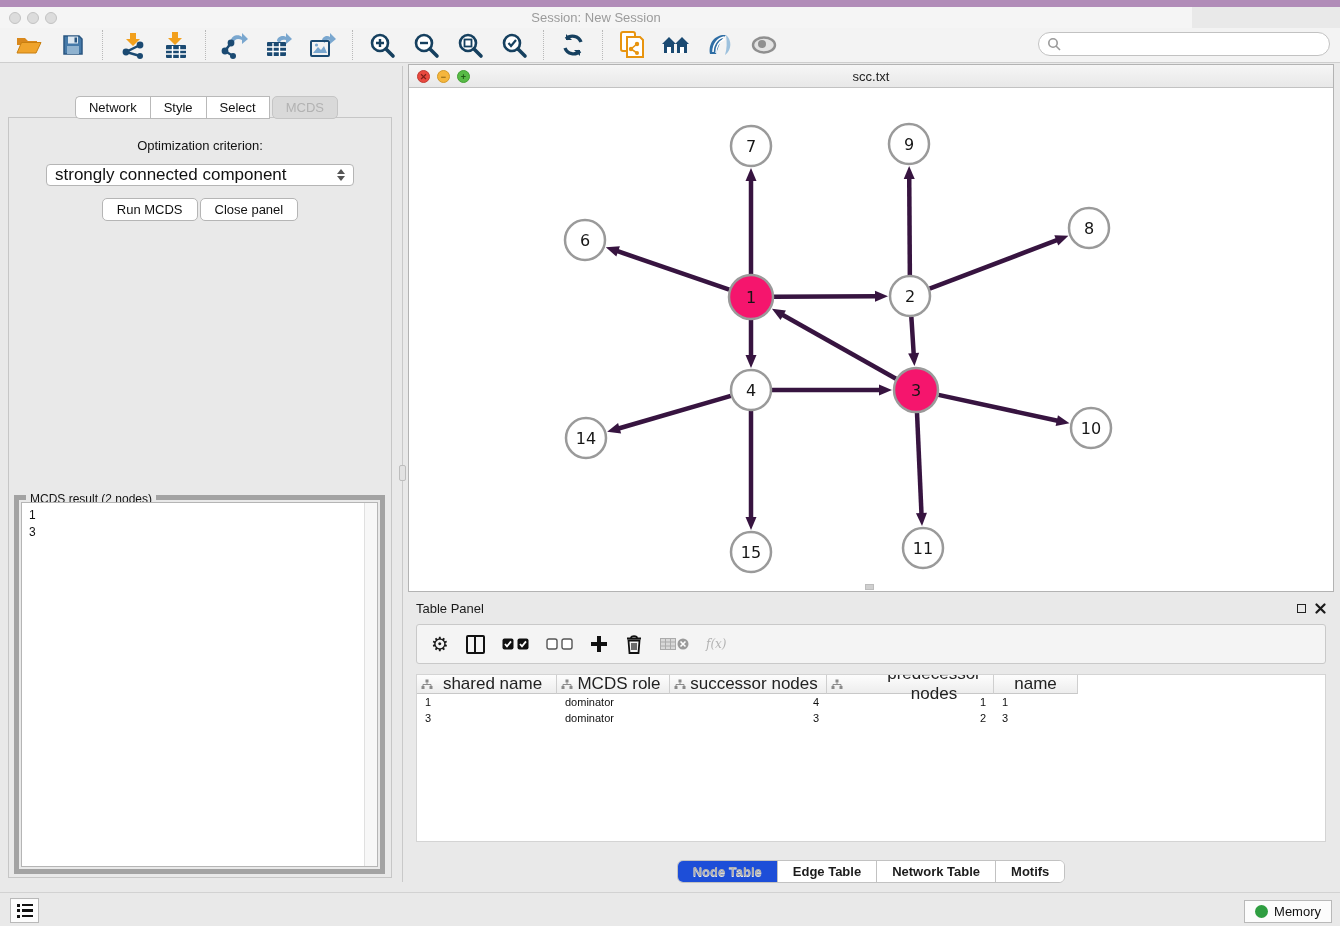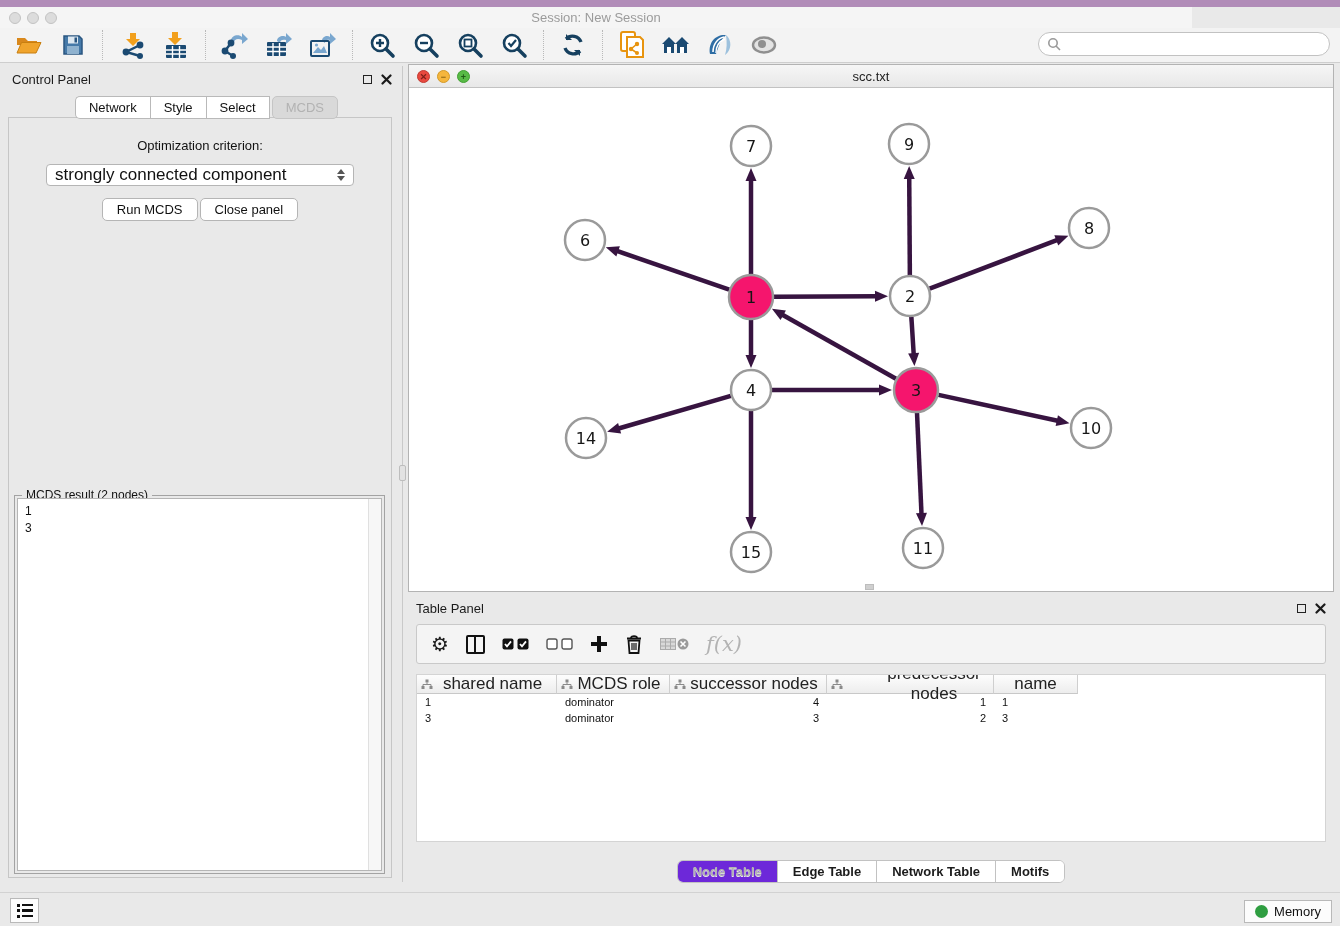--- a/index.html
+++ b/index.html
@@ -34,21 +34,21 @@
   .cp-tab.last-normal { border-right:1px solid #b9b9b9; }
   .cp-tab.active { background:#d9d9d9; color:#b2b2b2; border:1px solid #c5c5c5; border-radius:5px; margin-left:2px; }
   .cp-body { position:absolute; top:51px; left:2px; right:6px; bottom:4px; background:#e9e9e9; border:1px solid #c6c6c6; }
   .opt-label { text-align:center; margin-top:20px; font-size:13px; color:#111; }
   .dropdown { margin:11px auto 0; width:308px; height:22px; background:#fff; border:1px solid #b5b5b5; border-radius:4px; display:flex; align-items:center; padding:0 8px; font-size:17px; color:#111; cursor:pointer; }
   .dd-stepper { margin-left:auto; display:flex; flex-direction:column; gap:2px; }
   .dd-stepper .up { width:0; height:0; border-left:4px solid transparent; border-right:4px solid transparent; border-bottom:5px solid #555; }
   .dd-stepper .down { width:0; height:0; border-left:4px solid transparent; border-right:4px solid transparent; border-top:5px solid #555; }
   .cp-buttons { display:flex; justify-content:center; gap:2px; margin-top:12px; }
   .btn { background:#fff; border:1px solid #b5b5b5; border-radius:5px; font-size:13px; color:#111; padding:3px 14px; cursor:pointer; }
-  .result-group { position:absolute; left:5px; right:6px; top:377px; bottom:3px; border:1px solid #a3a3a3; }
+  .result-group { position:absolute; left:5px; right:6px; top:377px; bottom:3px; border:5px solid #a3a3a3; }
   .result-legend { position:absolute; top:-8px; left:7px; background:#e9e9e9; padding:0 4px; font-size:12px; color:#111; }
   .result-area { position:absolute; inset:2px; background:#fff; border:1px solid #b5b5b5; overflow:hidden; }
   .result-text { position:absolute; left:0; top:0; right:13px; bottom:0; padding:4px 7px; font-size:12px; color:#111; line-height:17px; white-space:pre; }
   .result-scroll { position:absolute; right:0; top:0; bottom:0; width:13px; background:#f7f7f7; border-left:1px solid #e0e0e0; }
 
   .divider-grip { position:absolute; left:399px; top:465px; width:7px; height:16px; background:#e2e2e2; border:1px solid #bdbdbd; border-radius:2px; }
   .divider-line { position:absolute; left:402px; top:66px; width:1px; height:816px; background:#c9c9c9; }
 
   
   .net-window { position:absolute; left:408px; top:64px; width:926px; height:528px; border:1px solid #b3b3b3; background:#fff; }
@@ -64,33 +64,33 @@
 
   
   .table-panel { position:absolute; left:408px; top:596px; width:926px; height:294px; background:#e9e9e9; }
   .tp-header { height:24px; display:flex; align-items:center; padding:0 8px; }
   .tp-toolbar { position:absolute; left:8px; right:8px; top:28px; height:40px; background:#f4f4f4; border:1px solid #c9c9c9; border-radius:3px; display:flex; align-items:center; gap:17px; padding-left:14px; }
   .tp-tool { display:flex; align-items:center; justify-content:center; cursor:pointer; }
   .gear-glyph { font-family:"DejaVu Sans", sans-serif; font-size:20px; color:#1a1a1a; line-height:1; }
   .split-icon { width:19px; height:19px; border:2.5px solid #111; border-radius:2px; position:relative; }
   .split-icon:after { content:""; position:absolute; left:50%; top:0; bottom:0; width:2px; background:#111; transform:translateX(-50%); }
   .chk-pair { display:flex; gap:3px; }
-  .fx-glyph { font-family:"DejaVu Serif", serif; font-style:italic; font-size:21px; color:#b3b3b3; }
+  .fx-glyph { font-family:"DejaVu Serif", serif; font-style:italic; font-size:12px; color:#b3b3b3; }
   .tbl-x-icon { display:flex; align-items:center; gap:1px; }
   .tbl { position:absolute; left:8px; right:8px; top:78px; height:168px; background:#fff; border:1px solid #d4d4d4; overflow:hidden; }
   .tbl-headrow { display:flex; height:19px; }
   .tbl-hcell { background:linear-gradient(#fdfdfd,#ededed); border-right:1px solid #cfcfcf; border-bottom:1px solid #c8c8c8; display:flex; align-items:center; font-size:17px; color:#222; padding:0 4px; }
   .tbl-hcell .hlabel { flex:1; text-align:center; }
   .tbl-row { display:flex; height:16px; }
   .tbl-cell { font-size:11px; color:#111; padding:0 8px; display:flex; align-items:center; }
   .tp-tabs { position:absolute; left:0; right:0; top:264px; display:flex; justify-content:center; }
   .tp-tabgroup { display:inline-flex; border:1px solid #c2c2c2; border-radius:6px; overflow:hidden; background:#fff; }
   .tp-tab { font-size:13px; font-weight:bold; color:#1b1b1b; padding:3px 15px; border-right:1px solid #c2c2c2; cursor:pointer; background:#fff; }
   .tp-tab:last-child { border-right:none; }
-  .tp-tab.active { background:#6d28d9; color:#b2b2b2; text-shadow:0 1px 0 #e8e8e8; }
+  .tp-tab.active { background:#1d4ed8; color:#b2b2b2; text-shadow:0 1px 0 #e8e8e8; }
 
   
   .statusbar { position:absolute; left:0; bottom:0; width:1340px; height:34px; background:#e9e9e9; border-top:1px solid #d2d2d2; }
   .list-btn { position:absolute; left:10px; top:5px; width:29px; height:25px; background:#fcfcfc; border:1px solid #b9b9b9; display:flex; align-items:center; justify-content:center; cursor:pointer; }
   .list-icon { display:flex; flex-direction:column; gap:2.5px; }
   .list-icon .row { display:flex; align-items:center; gap:2px; }
   .list-icon .sq { width:3px; height:3px; background:#111; }
   .list-icon .ln { width:11px; height:2.5px; background:#111; }
   .memory-btn { position:absolute; right:8px; top:7px; height:23px; background:#fcfcfc; border:1px solid #b9b9b9; display:flex; align-items:center; gap:6px; padding:0 10px; font-size:13px; color:#111; cursor:pointer; }
   .mem-dot { width:13px; height:13px; border-radius:50%; background:#2f9e41; }
@@ -261,29 +261,20 @@
   <div class="search-wrap">
     <svg width="14" height="14" viewBox="0 0 14 14">
       <circle cx="6" cy="6" r="4.2" fill="none" stroke="#9a9a9a" stroke-width="1.6"></circle>
       <path d="M9 9 L13 13" stroke="#9a9a9a" stroke-width="1.6"></path>
     </svg>
     <input type="text" placeholder="" style="">
   </div>
 </div>
 
 <div class="control-panel">
-  <div class="cp-header">
-    <span class="panel-title">Control Panel</span>
-    <span class="panel-header-icons">
-      <span class="float-box"></span>
-      <svg width="11" height="11" viewBox="0 0 11 11">
-        <path d="M1.5 1.5 L9.5 9.5 M9.5 1.5 L1.5 9.5" stroke="#1a1a1a" stroke-width="2.2" stroke-linecap="round"></path>
-      </svg>
-    </span>
-  </div>
   <div class="cp-tabs">
       <div class="cp-tabgroup" id="cp-tabgroup">
         <span class="cp-tab">Network</span>
         <span class="cp-tab">Style</span>
         <span class="cp-tab last-normal">Select</span>
         <span class="cp-tab active">MCDS</span>
       </div>
     </div>
   <div class="cp-body">
     <div class="opt-label">Optimization criterion:</div>

